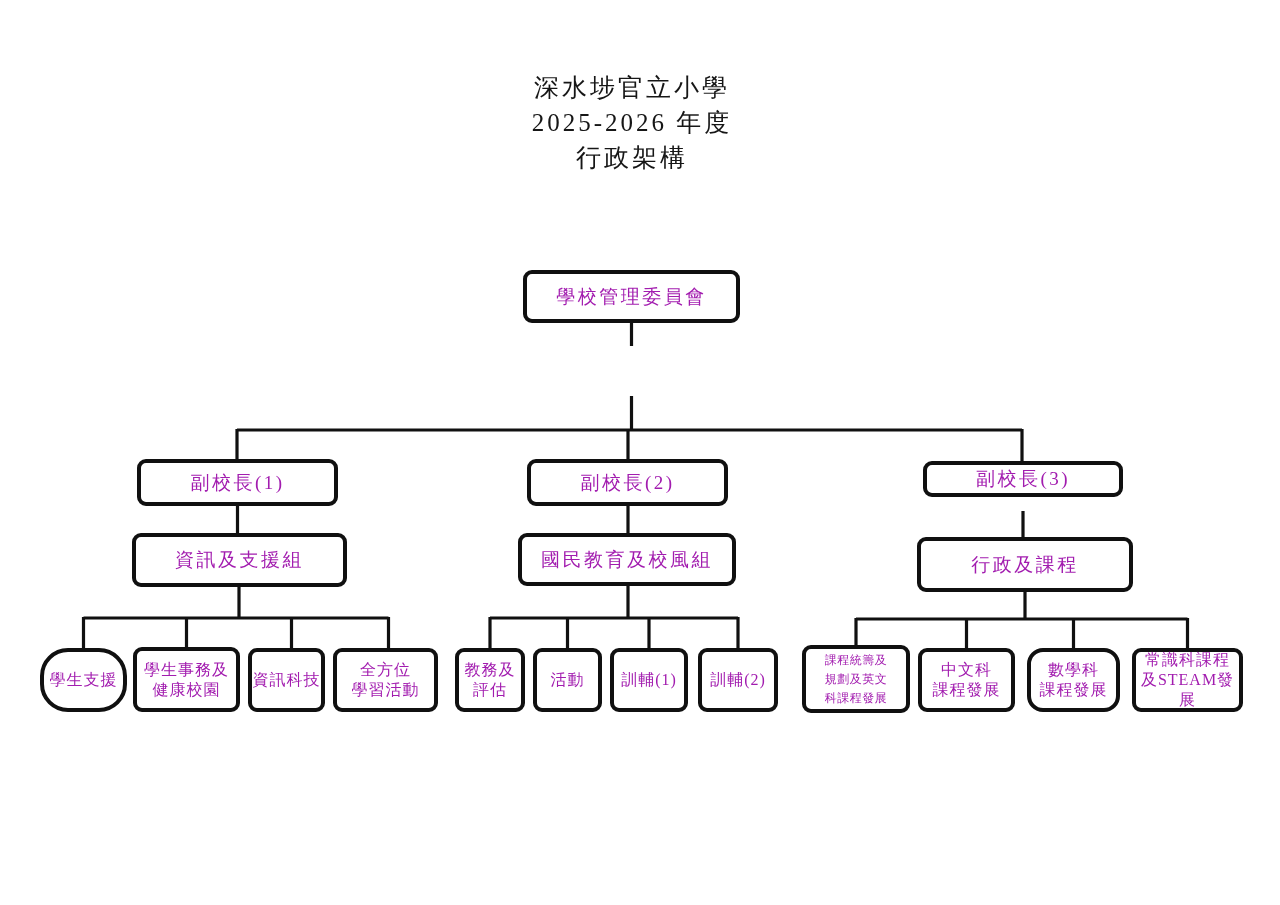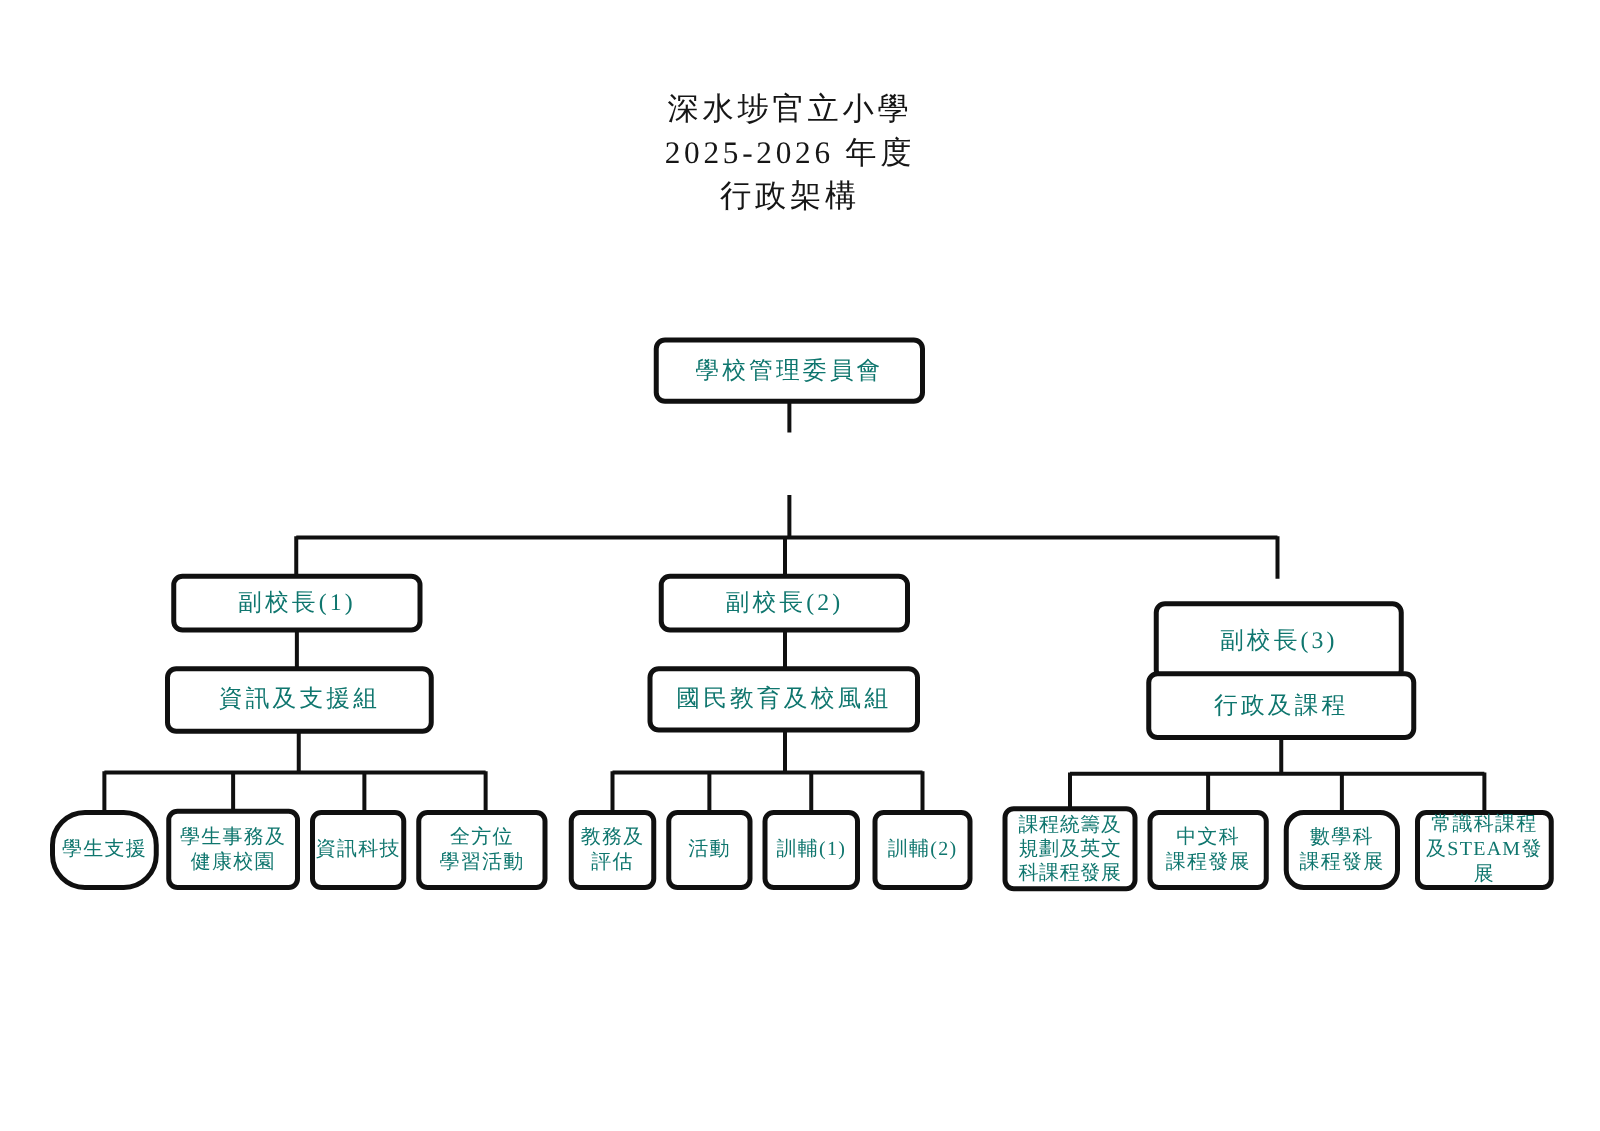--- a/index.html
+++ b/index.html
@@ -39,38 +39,38 @@
     border: 4px solid #101010;
     border-radius: 9px;
     display: flex;
     align-items: center;
     justify-content: center;
     text-align: center;
     white-space: pre-line;
     font-size: 19px;
     line-height: 24px;
     letter-spacing: 2.5px;
-    color: #0f766e;
+    color: #a21caf;
   }
   .node.leaf {
     font-size: 16px;
     line-height: 20px;
     letter-spacing: 1px;
   }
   .node.leaf-dense {
-    font-size: 16px;
+    font-size: 12px;
     line-height: 19px;
     letter-spacing: 0.5px;
   }
   
   .b-committee { left: 523px; top: 270px; width: 217px; height: 53px; }
   .b-principal { left: 523px; top: 344px; width: 217px; height: 54px; }
   .b-vp1 { left: 137px; top: 459px; width: 201px; height: 47px; }
   .b-vp2 { left: 527px; top: 459px; width: 201px; height: 47px; }
-  .b-vp3 { left: 923px; top: 481px; width: 200px; height: 64px; }
+  .b-vp3 { left: 923px; top: 461px; width: 200px; height: 36px; }
   .b-g1  { left: 132px; top: 533px; width: 215px; height: 54px; }
   .b-g2  { left: 518px; top: 533px; width: 218px; height: 53px; }
   .b-g3  { left: 917px; top: 537px; width: 216px; height: 55px; }
   .b-l11 { left: 40px;   top: 648px; width: 87px;  height: 64px; border-radius: 28px; }
   .b-l12 { left: 133px;  top: 647px; width: 107px; height: 65px; }
   .b-l13 { left: 248px;  top: 648px; width: 77px;  height: 64px; }
   .b-l14 { left: 333px;  top: 648px; width: 105px;  height: 64px; }
   .b-l21 { left: 455px;  top: 648px; width: 70px;  height: 64px; }
   .b-l22 { left: 533px;  top: 648px; width: 69px;  height: 64px; }
   .b-l23 { left: 610px;  top: 648px; width: 78px;  height: 64px; }

